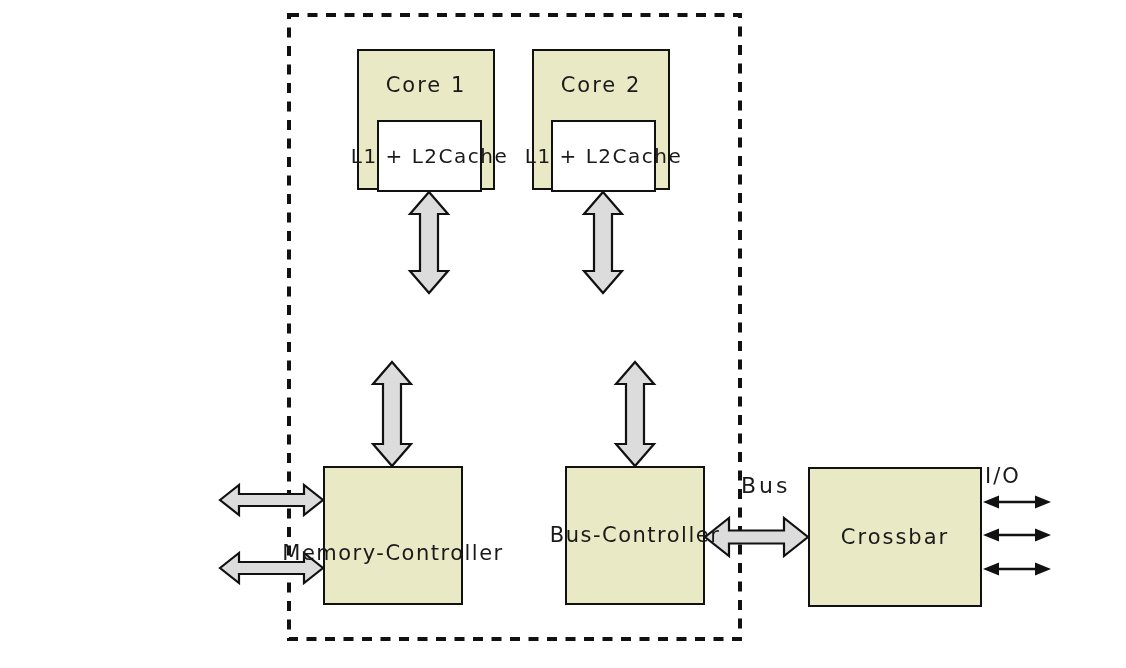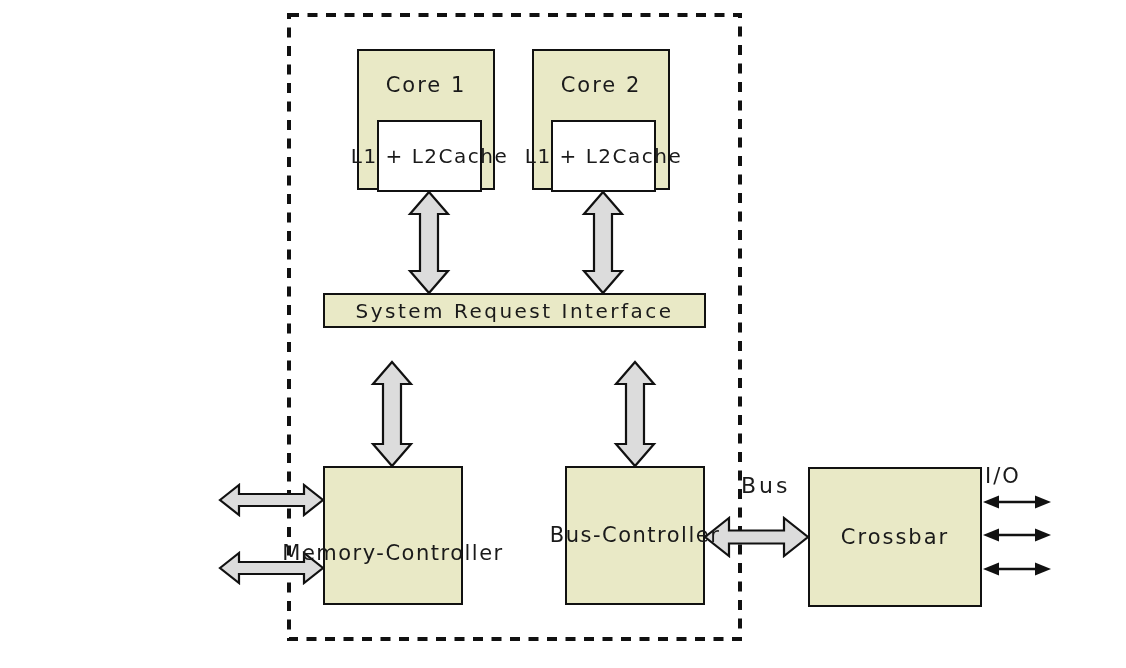--- a/index.html
+++ b/index.html
@@ -91,23 +91,20 @@
       <span>Cache</span>
     </div>
   </div>
   <div class="box white" style="left:551px;top:120px;width:105px;height:72px;">
     <div class="stacklbl lh31">
       <span>L1 + L2</span>
       <span>Cache</span>
     </div>
   </div>
 
-  <div class="bar" style="left:323px;top:293px;width:383px;height:35px;">
-    <span>System Request Interface</span>
-  </div>
 
 
   <div class="box" style="left:323px;top:466px;width:140px;height:139px;">
     <div class="stacklbl lh27" style="font-size:21px;margin-top:36px;">
       <span>Memory-</span>
       <span>Controller</span>
     </div>
   </div>
 
   <div class="box" style="left:565px;top:466px;width:140px;height:139px;">

